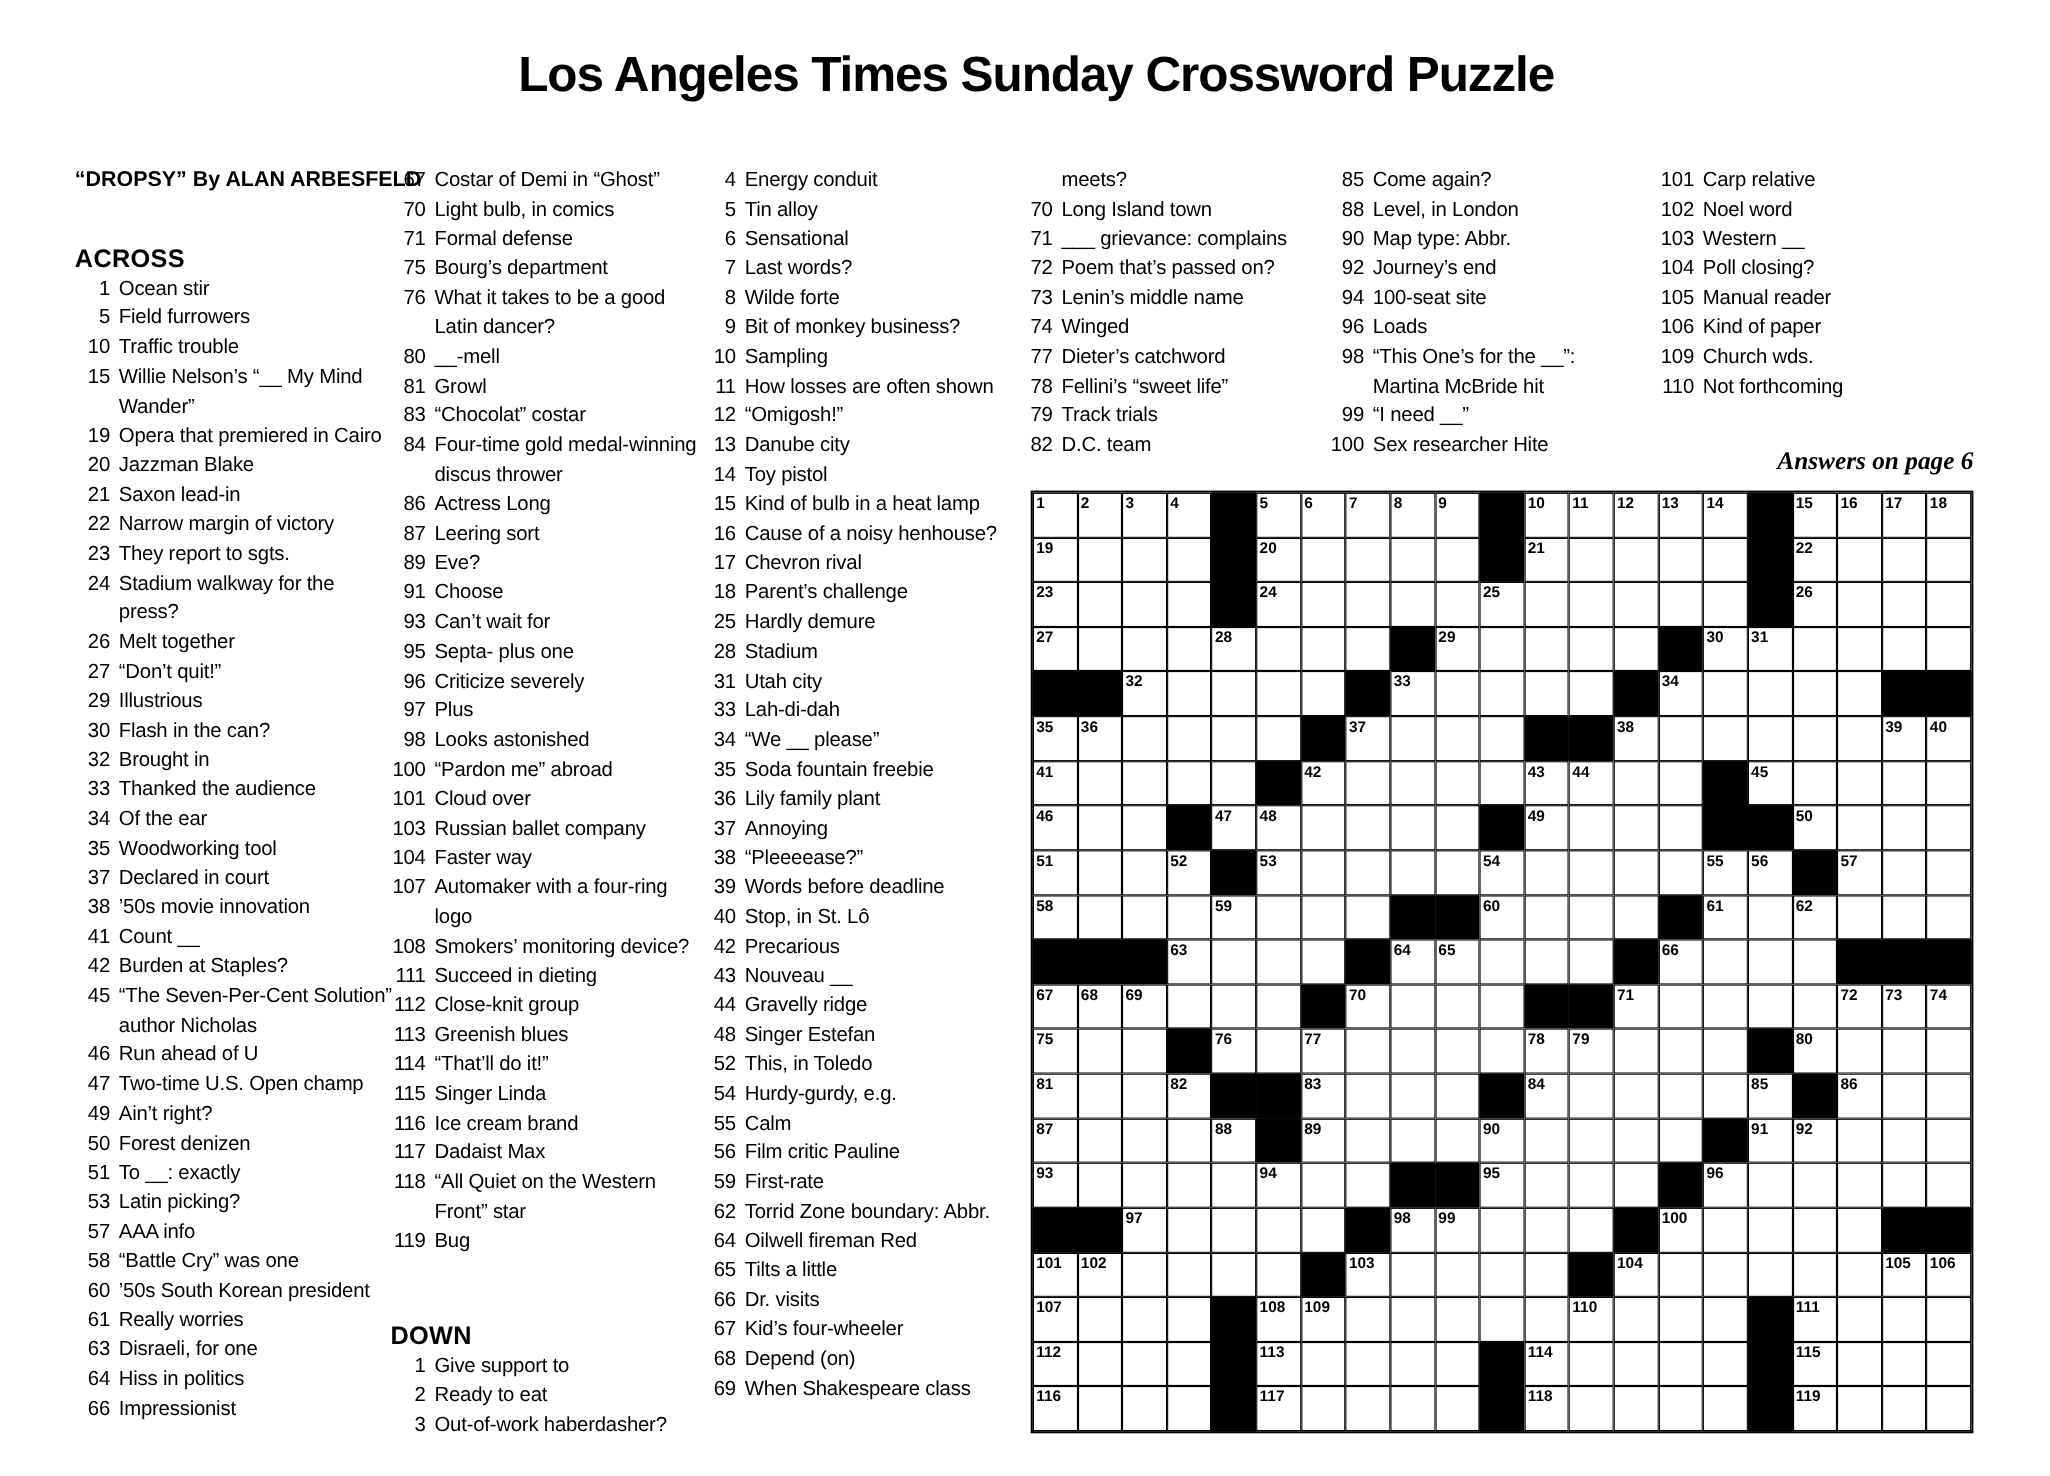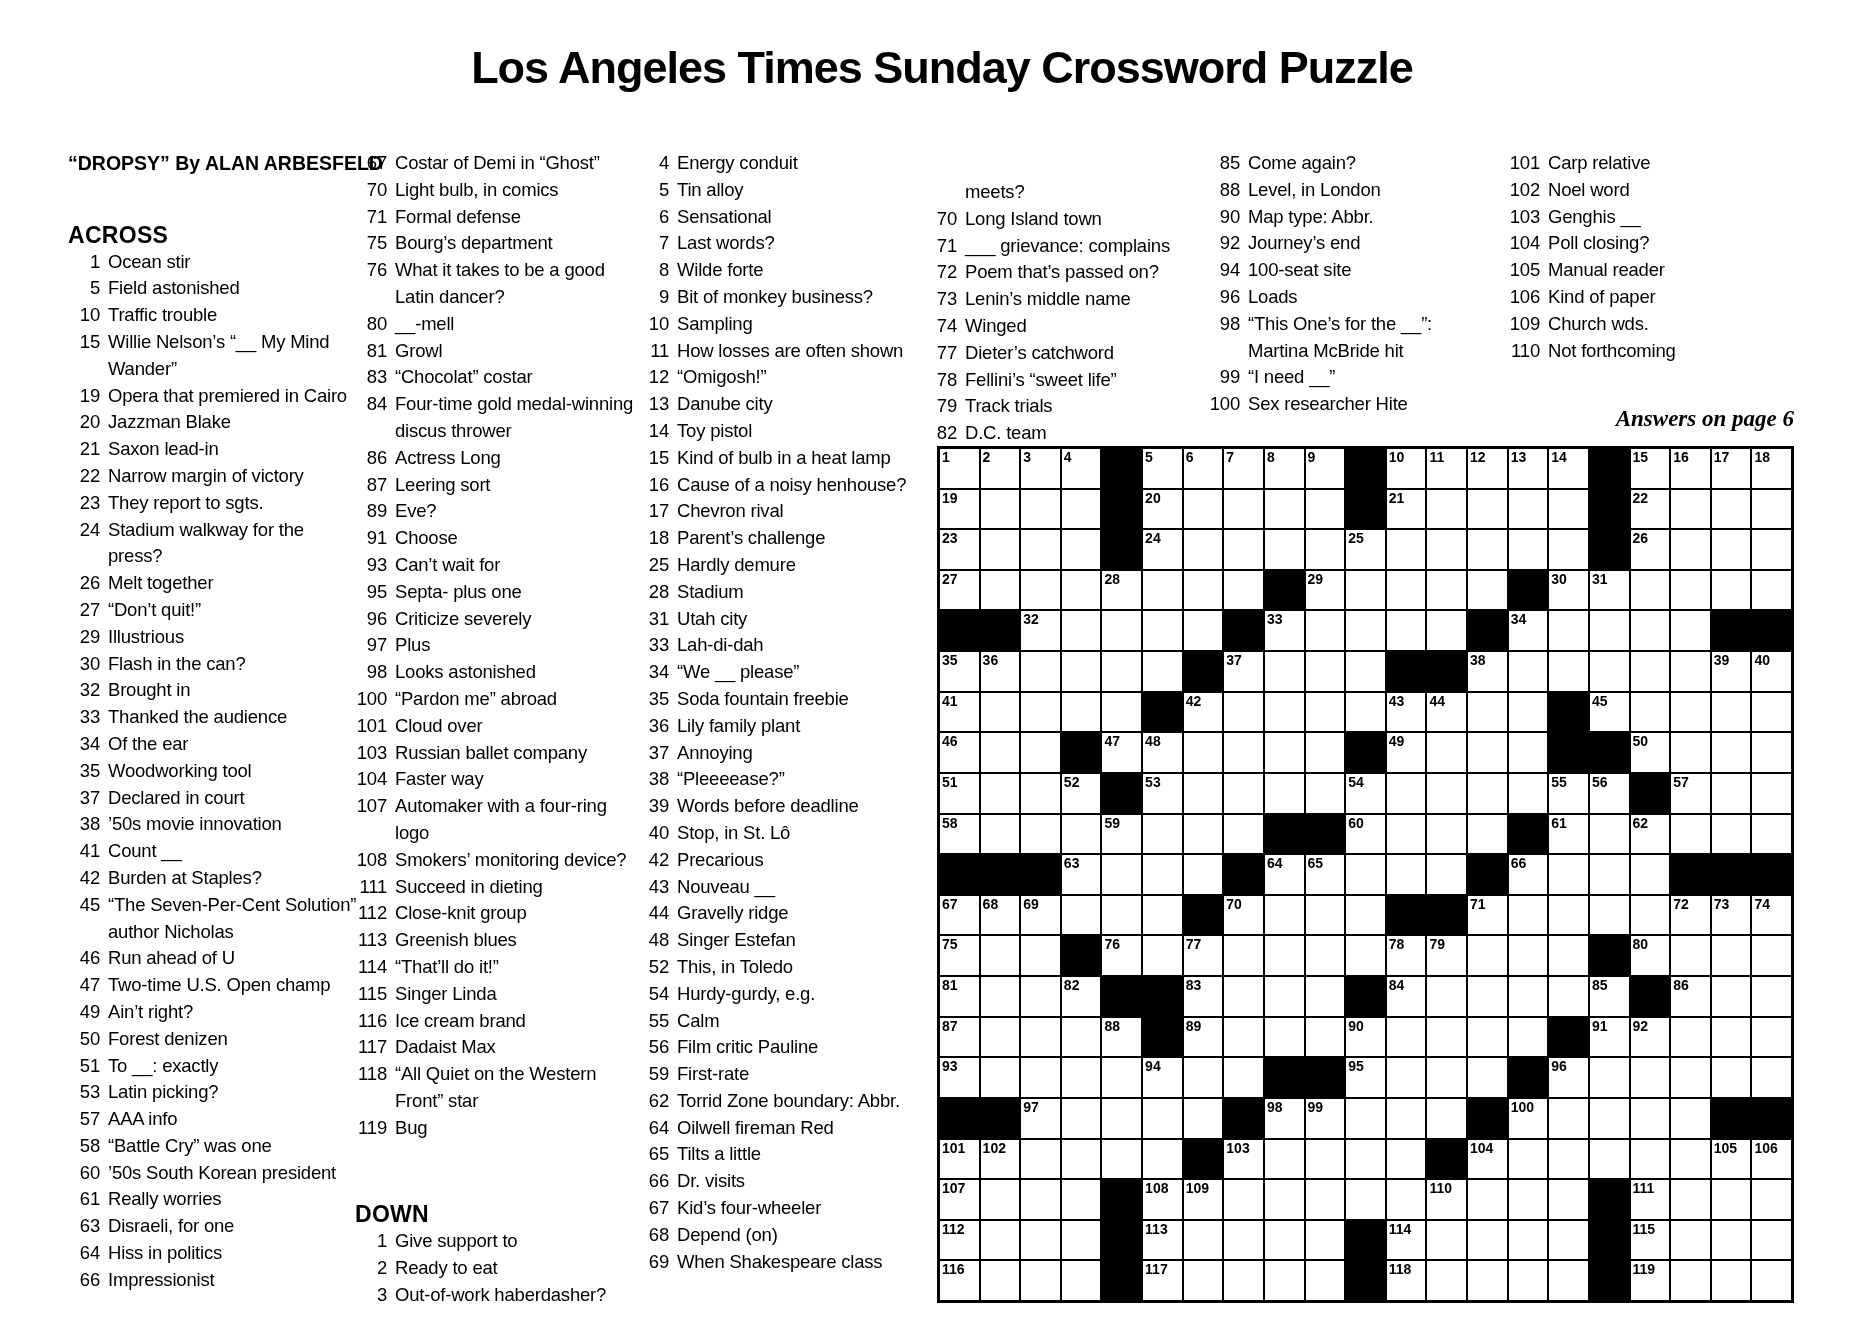--- a/index.html
+++ b/index.html
@@ -5,21 +5,21 @@
   html,body{margin:0;padding:0;background:#fff;}
   .page{position:relative;width:1864px;height:1342px;background:#ffffff;
         font-family:"Liberation Sans",sans-serif;color:#000;overflow:hidden;}
   .title{position:absolute;left:0;right:0;top:42px;text-align:center;
          font-size:45px;font-weight:bold;letter-spacing:-1px;padding-left:20px;}
   .subtitle{position:absolute;left:0;right:0;top:101px;text-align:center;font-size:19px;}
   .clue-col{position:absolute;top:150px;}
   #col1{left:56px;width:252px;}
   #col2{left:343px;width:252px;}
   #col3{left:625px;width:252px;}
-  #col4{left:913px;width:252px;margin-top:29px;}
+  #col4{left:913px;width:252px;}
   #col5{left:1196px;width:252px;}
   #col6{left:1496px;width:300px;}
   .clue-line{display:flex;line-height:26.8px;font-size:18.5px;letter-spacing:-0.2px;white-space:nowrap;}
   .cnum{width:44px;flex:none;text-align:right;padding-right:8px;}
   .ctext{flex:none;}
   .byline{font-size:19.5px;font-weight:bold;line-height:26.8px;padding-left:12px;white-space:nowrap;}
   .clue-header{font-size:23px;font-weight:bold;line-height:26.8px;padding-left:12px;letter-spacing:0.3px;margin-top:18px;}
   .answers-note{position:absolute;right:70px;top:406px;font-size:23px;font-weight:bold;font-style:italic;
                 font-family:"Liberation Serif",serif;text-align:right;}
   #grid{position:absolute;left:937px;top:446px;width:857px;height:857px;
@@ -38,21 +38,21 @@
   <div id="col1" class="clue-col">
       <div class="byline">“DROPSY” By ALAN ARBESFELD</div>
       <div style="height: 27px;"></div>
       <div class="clue-header">ACROSS</div>
       <div class="clue-line">
         <span class="cnum">1</span>
         <span class="ctext">Ocean stir</span>
       </div>
       <div class="clue-line">
         <span class="cnum">5</span>
-        <span class="ctext">Field astonished</span>
+        <span class="ctext">Field furrowers</span>
       </div>
       <div class="clue-line">
         <span class="cnum">10</span>
         <span class="ctext">Traffic trouble</span>
       </div>
       <div class="clue-line">
         <span class="cnum">15</span>
         <span class="ctext">Willie Nelson’s “__ My Mind</span>
       </div>
       <div class="clue-line">
@@ -618,21 +618,21 @@
       <div class="clue-line">
         <span class="cnum">101</span>
         <span class="ctext">Carp relative</span>
       </div>
       <div class="clue-line">
         <span class="cnum">102</span>
         <span class="ctext">Noel word</span>
       </div>
       <div class="clue-line">
         <span class="cnum">103</span>
-        <span class="ctext">Genghis __</span>
+        <span class="ctext">Western __</span>
       </div>
       <div class="clue-line">
         <span class="cnum">104</span>
         <span class="ctext">Poll closing?</span>
       </div>
       <div class="clue-line">
         <span class="cnum">105</span>
         <span class="ctext">Manual reader</span>
       </div>
       <div class="clue-line">

